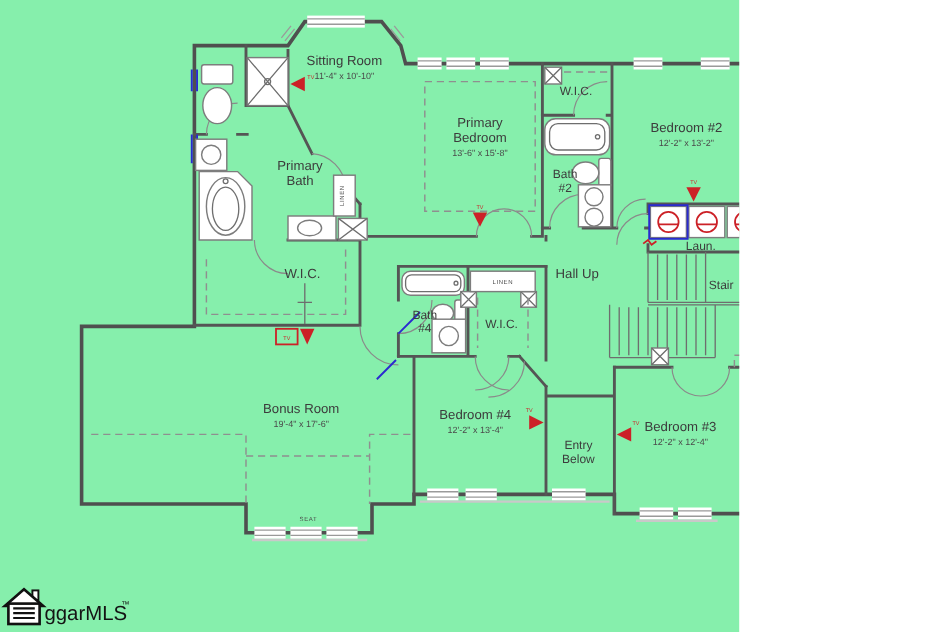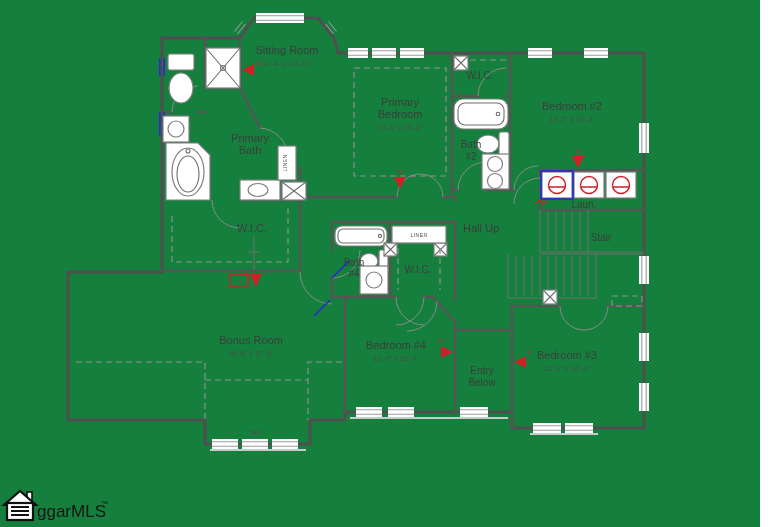--- a/index.html
+++ b/index.html
@@ -1,16 +1,16 @@
 <!DOCTYPE html>
 <html><head>
 <meta charset="utf-8">
 <style>
   html,body{margin:0;padding:0;background:#ffffff;}
-  .canvas{position:relative;width:760px;height:527px;background:#15803d;overflow:hidden;
+  .canvas{position:relative;width:616px;height:527px;background:#86efac;overflow:hidden;
           font-family:"Liberation Sans","DejaVu Sans",sans-serif;}
   svg{position:absolute;left:0;top:0;}
   .w    {stroke:#4f4f4f;stroke-width:3;fill:none;stroke-linejoin:miter;stroke-linecap:square;}
   .wi   {stroke:#555555;stroke-width:2.4;fill:none;stroke-linecap:square;}
   .thin {stroke:#6e6e6e;stroke-width:1.1;fill:none;}
   .arc  {stroke:#8a8a8a;stroke-width:1;fill:none;}
   .win  {stroke:#9a9a9a;stroke-width:1.1;fill:none;}
   .sill {stroke:#c9c9c9;stroke-width:2;fill:none;}
   .dash {stroke:#8f8f8f;stroke-width:1.2;fill:none;stroke-dasharray:6 4;}
   .fixs {stroke:#7d7d7d;stroke-width:1.2;fill:#ffffff;}

